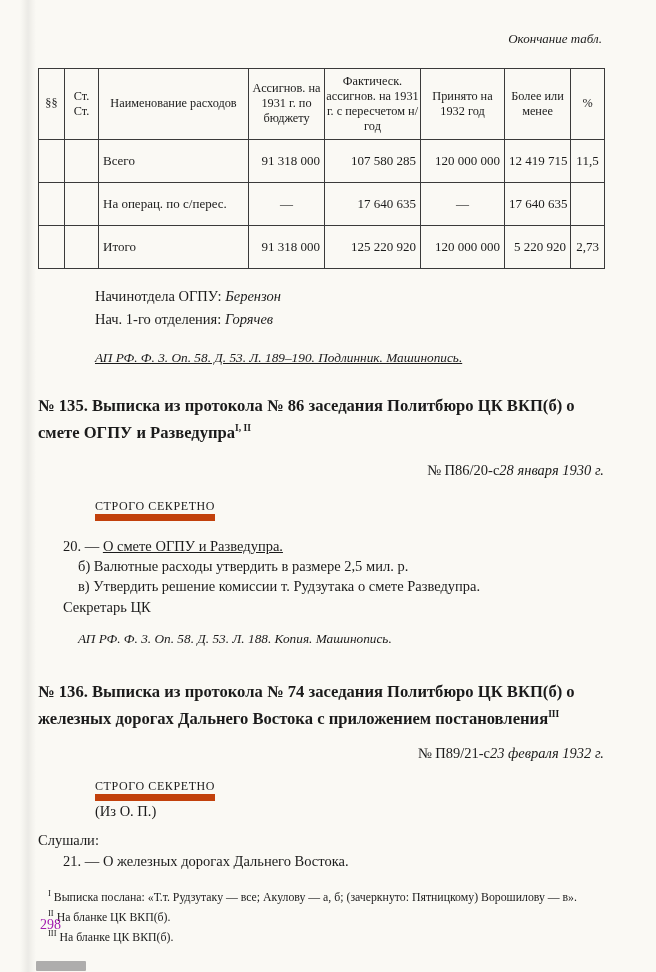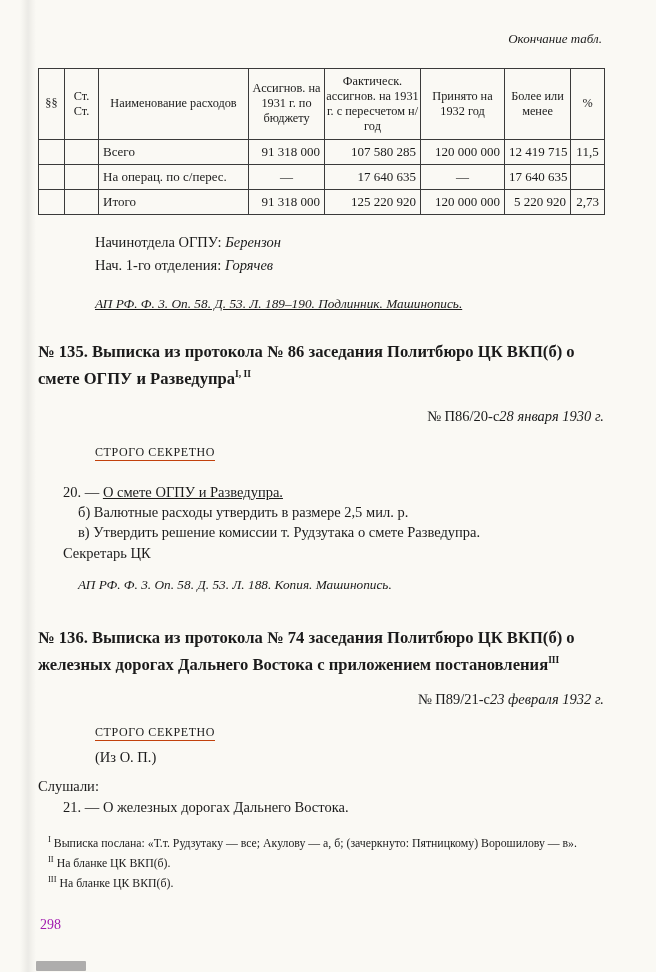--- a/index.html
+++ b/index.html
@@ -13,35 +13,35 @@
     background:linear-gradient(90deg,rgba(0,0,0,0),rgba(0,0,0,0.06),rgba(0,0,0,0));pointer-events:none;}
   .page{padding:26px 52px 0 38px;position:relative;}
   .ital{font-style:italic;}
   .cont-note{text-align:right;font-style:italic;font-size:13px;margin:4px 2px 20px 0;}
   table.doc-table{border-collapse:collapse;table-layout:fixed;width:566px;margin:0;}
   table.doc-table th,table.doc-table td{border:1px solid #3a3a3a;}
   table.doc-table th{
     font-weight:normal;font-size:12.3px;line-height:1.22;text-align:center;
     vertical-align:middle;padding:3px 1px;height:64px;
   }
-  table.doc-table td{font-size:13px;padding:3px 4px;height:18px;vertical-align:middle;}
+  table.doc-table td{font-size:13px;padding:12px 4px;height:18px;vertical-align:middle;}
   td.name{text-align:left;padding-left:6px;}
   td.num{text-align:right;padding-right:5px;white-space:nowrap;}
   td.ctr{text-align:center;}
   .sig-block{margin:16px 0 0 57px;}
   .sig-line{line-height:23px;}
   .arch{font-style:italic;font-size:13.3px;margin:18px 0 0 40px;}
   .arch.first{margin-left:57px;text-decoration:underline;}
   h2.doc-head{font-size:16.6px;line-height:23px;font-weight:bold;margin:27px 0 0 0;}
   h2.doc-head sup{font-size:9.5px;font-weight:bold;}
   .meta-line{display:flex;justify-content:flex-end;align-items:baseline;margin-top:16px;}
   .meta-line .proto{margin-left:57px;}
   .meta-line .date{font-style:italic;}
   .secrecy-wrap{margin:15px 0 0 57px;}
-  .secrecy{font-size:12px;letter-spacing:0.6px;border-bottom:1px solid #c2410c;padding-bottom:1px;}
+  .secrecy{font-size:12px;letter-spacing:0.6px;border-bottom:7px solid #c2410c;padding-bottom:1px;}
   .from-note{margin:6px 0 0 57px;}
   p.item{margin:21px 0 0 0;text-indent:25px;}
   p.item .u{text-decoration:underline;}
   p.point{margin:0;text-indent:40px;line-height:20.5px;}
   p.signoff{margin:0;text-indent:25px;line-height:20.5px;}
   p.heard{margin:9px 0 0 0;line-height:20.5px;}
   p.item2{margin:0;text-indent:25px;line-height:20.5px;}
   .footnotes{margin-top:14px;font-size:11.8px;line-height:16px;}
   .footnotes p{margin:0;text-indent:10px;}
   .footnotes sup{font-size:8.5px;}

